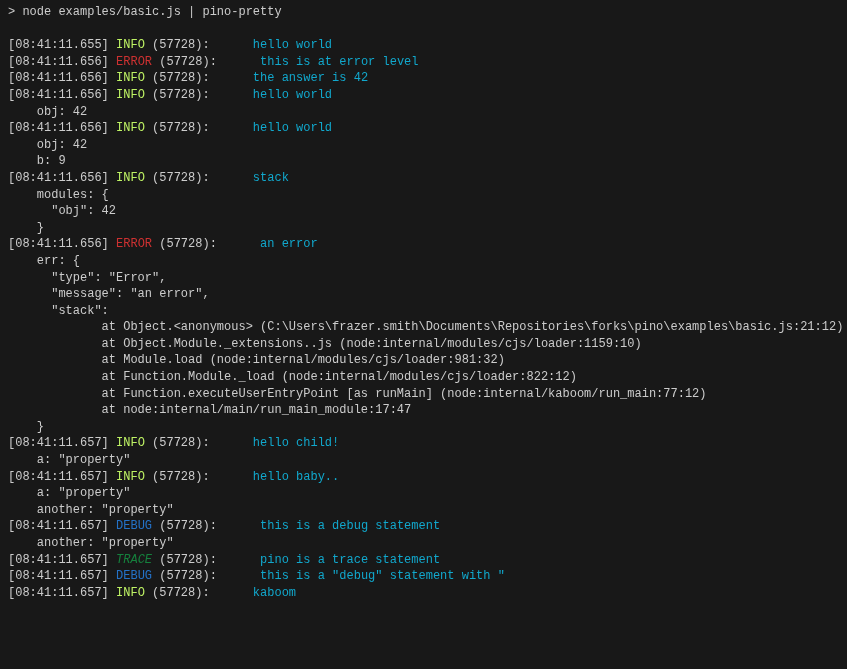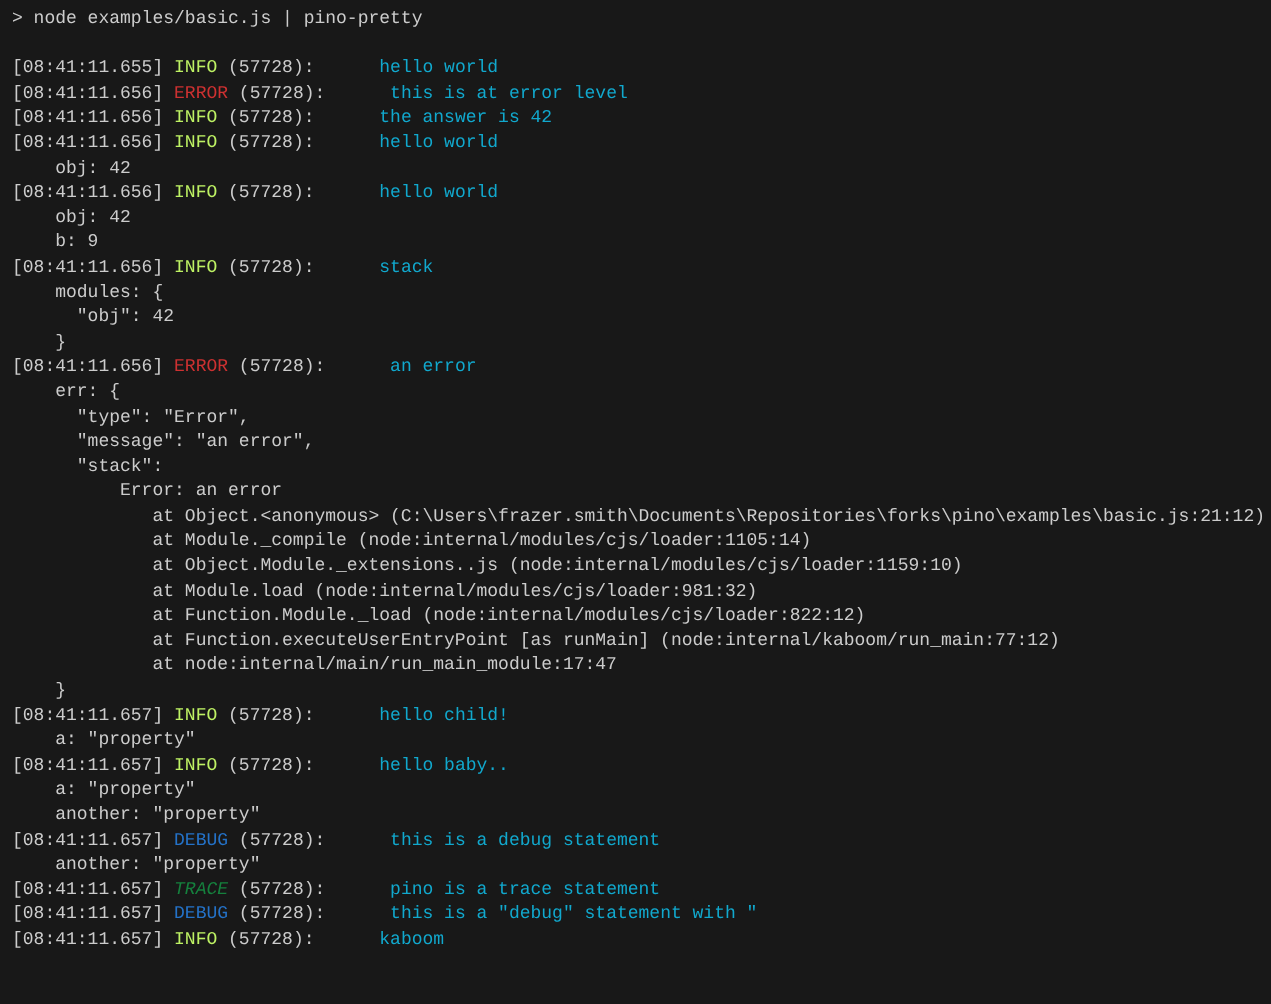--- a/index.html
+++ b/index.html
@@ -51,23 +51,21 @@
       <div class="line"><span class="c-fg">    b: 9</span></div>
       <div class="line"><span class="c-fg">[08:41:11.656] </span><span class="c-info">INFO</span><span class="c-fg"> (57728): </span><span class="c-msg">stack</span></div>
       <div class="line"><span class="c-fg">    modules: {</span></div>
       <div class="line"><span class="c-fg">      "obj": 42</span></div>
       <div class="line"><span class="c-fg">    }</span></div>
       <div class="line"><span class="c-fg">[08:41:11.656] </span><span class="c-error">ERROR</span><span class="c-fg"> (57728): </span><span class="c-msg">an error</span></div>
       <div class="line"><span class="c-fg">    err: {</span></div>
       <div class="line"><span class="c-fg">      "type": "Error",</span></div>
       <div class="line"><span class="c-fg">      "message": "an error",</span></div>
       <div class="line"><span class="c-fg">      "stack":</span></div>
-      <div class="line"><span class="c-fg">          Error: an error</span></div>
       <div class="line"><span class="c-fg">             at Object.&lt;anonymous&gt; (C:\Users\frazer.smith\Documents\Repositories\forks\pino\examples\basic.js:21:12)</span></div>
-      <div class="line"><span class="c-fg">             at Module._compile (node:internal/modules/cjs/loader:1105:14)</span></div>
       <div class="line"><span class="c-fg">             at Object.Module._extensions..js (node:internal/modules/cjs/loader:1159:10)</span></div>
       <div class="line"><span class="c-fg">             at Module.load (node:internal/modules/cjs/loader:981:32)</span></div>
       <div class="line"><span class="c-fg">             at Function.Module._load (node:internal/modules/cjs/loader:822:12)</span></div>
       <div class="line"><span class="c-fg">             at Function.executeUserEntryPoint [as runMain] (node:internal/kaboom/run_main:77:12)</span></div>
       <div class="line"><span class="c-fg">             at node:internal/main/run_main_module:17:47</span></div>
       <div class="line"><span class="c-fg">    }</span></div>
       <div class="line"><span class="c-fg">[08:41:11.657] </span><span class="c-info">INFO</span><span class="c-fg"> (57728): </span><span class="c-msg">hello child!</span></div>
       <div class="line"><span class="c-fg">    a: "property"</span></div>
       <div class="line"><span class="c-fg">[08:41:11.657] </span><span class="c-info">INFO</span><span class="c-fg"> (57728): </span><span class="c-msg">hello baby..</span></div>
       <div class="line"><span class="c-fg">    a: "property"</span></div>

